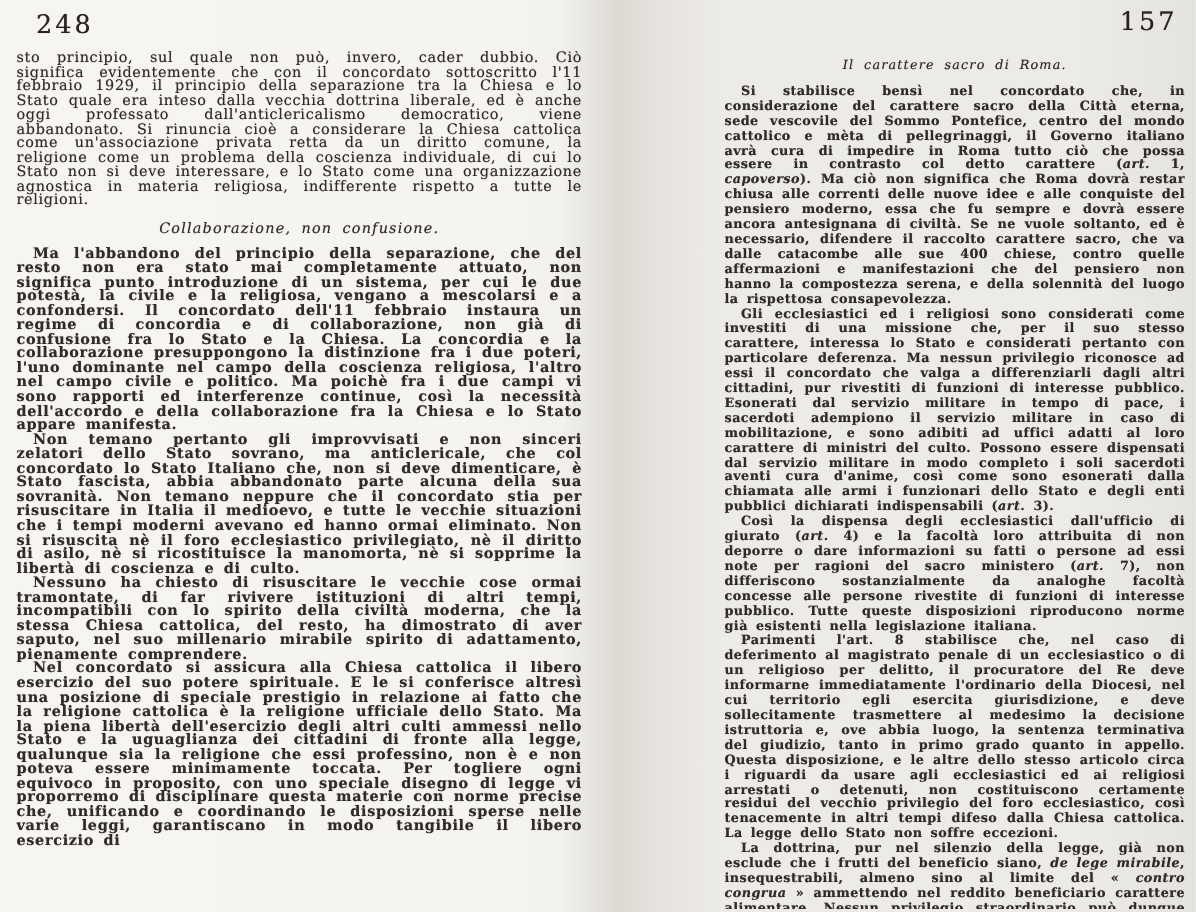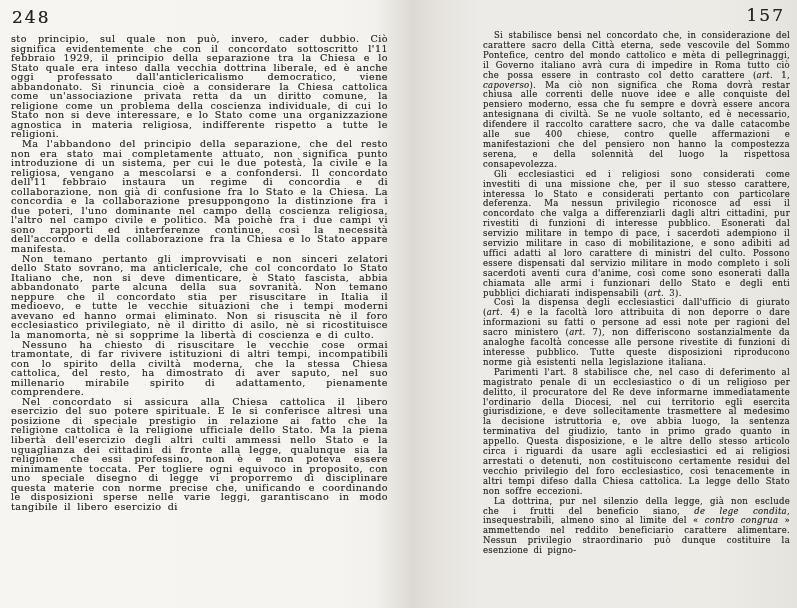--- a/index.html
+++ b/index.html
@@ -17,67 +17,69 @@
   }
   .page { position: absolute; top: 0; bottom: 0; }
   .page-left  { left: 0; width: 400px; }
   .page-right { left: 400px; right: 0; }
 
   .pagenum {
     position: absolute;
     color: #26231f; font-size: 17px; letter-spacing: 2px;
     text-shadow: 0 0 0.5px rgba(38,35,31,0.6);
   }
-  .page-left  .pagenum { left: 12px; top: 7px; }
+  .page-left  .pagenum { left: 24px; top: 7px; }
   .page-right .pagenum { right: 12px; top: 5px; }
 
   .content {
     position: absolute; overflow: hidden;
     color: #2f2b27; text-align: justify;
     text-shadow: 0 0 0.5px rgba(47,43,39,0.55);
   }
   .page-left .content {
     left: 11px; top: 34px; width: 377px; height: 572px;
     font-size: 9.6px; line-height: 9.55px;
     letter-spacing: 0.45px; word-spacing: 2.6px;
   }
   .page-right .content {
     left: 83px; top: 31px; width: 307px; height: 575px;
     font-size: 8.5px; line-height: 9.9px;
     letter-spacing: 0.3px; word-spacing: 2.2px;
   }
 
   .para { margin: 0; }
-  .para.indent { text-indent: 11px; }
+  .para.indent { text-indent: 11px; font-weight: bold; }
   .heading {
     text-align: center; font-style: italic;
     margin: 9px 0 7px; text-indent: 0;
     letter-spacing: 0.8px; word-spacing: 3px;
   }
 </style>
 </head>
 <body>
 
 <div class="scan">
 
   <div class="page page-left">
     <div class="pagenum">248</div>
     <div class="content">
         <div class="para">sto principio, sul quale non può, invero, cader dubbio. Ciò significa evidentemente che con il concordato sottoscritto l'11 febbraio 1929, il principio della separazione tra la Chiesa e lo Stato quale era inteso dalla vecchia dottrina liberale, ed è anche oggi professato dall'anticlericalismo democratico, viene abbandonato. Si rinuncia cioè a considerare la Chiesa cattolica come un'associazione privata retta da un diritto comune, la religione come un problema della coscienza individuale, di cui lo Stato non si deve interessare, e lo Stato come una organizzazione agnostica in materia religiosa, indifferente rispetto a tutte le religioni.</div>
+        <div class="heading">Collaborazione, non confusione.</div>
         <div class="para indent">Ma l'abbandono del principio della separazione, che del resto non era stato mai completamente attuato, non significa punto introduzione di un sistema, per cui le due potestà, la civile e la religiosa, vengano a mescolarsi e a confondersi. Il concordato dell'11 febbraio instaura un regime di concordia e di collaborazione, non già di confusione fra lo Stato e la Chiesa. La concordia e la collaborazione presuppongono la distinzione fra i due poteri, l'uno dominante nel campo della coscienza religiosa, l'altro nel campo civile e politico. Ma poichè fra i due campi vi sono rapporti ed interferenze continue, così la necessità dell'accordo e della collaborazione fra la Chiesa e lo Stato appare manifesta.</div>
         <div class="para indent">Non temano pertanto gli improvvisati e non sinceri zelatori dello Stato sovrano, ma anticlericale, che col concordato lo Stato Italiano che, non si deve dimenticare, è Stato fascista, abbia abbandonato parte alcuna della sua sovranità. Non temano neppure che il concordato stia per risuscitare in Italia il medioevo, e tutte le vecchie situazioni che i tempi moderni avevano ed hanno ormai eliminato. Non si risuscita nè il foro ecclesiastico privilegiato, nè il diritto di asilo, nè si ricostituisce la manomorta, nè si sopprime la libertà di coscienza e di culto.</div>
         <div class="para indent">Nessuno ha chiesto di risuscitare le vecchie cose ormai tramontate, di far rivivere istituzioni di altri tempi, incompatibili con lo spirito della civiltà moderna, che la stessa Chiesa cattolica, del resto, ha dimostrato di aver saputo, nel suo millenario mirabile spirito di adattamento, pienamente comprendere.</div>
         <div class="para indent">Nel concordato si assicura alla Chiesa cattolica il libero esercizio del suo potere spirituale. E le si conferisce altresì una posizione di speciale prestigio in relazione ai fatto che la religione cattolica è la religione ufficiale dello Stato. Ma la piena libertà dell'esercizio degli altri culti ammessi nello Stato e la uguaglianza dei cittadini di fronte alla legge, qualunque sia la religione che essi professino, non è e non poteva essere minimamente toccata. Per togliere ogni equivoco in proposito, con uno speciale disegno di legge vi proporremo di disciplinare questa materie con norme precise che, unificando e coordinando le disposizioni sperse nelle varie leggi, garantiscano in modo tangibile il libero esercizio di</div>
       </div>
   </div>
 
   <div class="page page-right">
     <div class="pagenum">157</div>
     <div class="content">
+        <div class="heading">Il carattere sacro di Roma.</div>
         <div class="para indent">Si stabilisce bensì nel concordato che, in considerazione del carattere sacro della Città eterna, sede vescovile del Sommo Pontefice, centro del mondo cattolico e mèta di pellegrinaggi, il Governo italiano avrà cura di impedire in Roma tutto ciò che possa essere in contrasto col detto carattere (<i>art.</i> 1, <i>capoverso</i>). Ma ciò non significa che Roma dovrà restar chiusa alle correnti delle nuove idee e alle conquiste del pensiero moderno, essa che fu sempre e dovrà essere ancora antesignana di civiltà. Se ne vuole soltanto, ed è necessario, difendere il raccolto carattere sacro, che va dalle catacombe alle sue 400 chiese, contro quelle affermazioni e manifestazioni che del pensiero non hanno la compostezza serena, e della solennità del luogo la rispettosa consapevolezza.</div>
         <div class="para indent">Gli ecclesiastici ed i religiosi sono considerati come investiti di una missione che, per il suo stesso carattere, interessa lo Stato e considerati pertanto con particolare deferenza. Ma nessun privilegio riconosce ad essi il concordato che valga a differenziarli dagli altri cittadini, pur rivestiti di funzioni di interesse pubblico. Esonerati dal servizio militare in tempo di pace, i sacerdoti adempiono il servizio militare in caso di mobilitazione, e sono adibiti ad uffici adatti al loro carattere di ministri del culto. Possono essere dispensati dal servizio militare in modo completo i soli sacerdoti aventi cura d'anime, così come sono esonerati dalla chiamata alle armi i funzionari dello Stato e degli enti pubblici dichiarati indispensabili (<i>art.</i> 3).</div>
         <div class="para indent">Così la dispensa degli ecclesiastici dall'ufficio di giurato (<i>art.</i> 4) e la facoltà loro attribuita di non deporre o dare informazioni su fatti o persone ad essi note per ragioni del sacro ministero (<i>art.</i> 7), non differiscono sostanzialmente da analoghe facoltà concesse alle persone rivestite di funzioni di interesse pubblico. Tutte queste disposizioni riproducono norme già esistenti nella legislazione italiana.</div>
         <div class="para indent">Parimenti l'art. 8 stabilisce che, nel caso di deferimento al magistrato penale di un ecclesiastico o di un religioso per delitto, il procuratore del Re deve informarne immediatamente l'ordinario della Diocesi, nel cui territorio egli esercita giurisdizione, e deve sollecitamente trasmettere al medesimo la decisione istruttoria e, ove abbia luogo, la sentenza terminativa del giudizio, tanto in primo grado quanto in appello. Questa disposizione, e le altre dello stesso articolo circa i riguardi da usare agli ecclesiastici ed ai religiosi arrestati o detenuti, non costituiscono certamente residui del vecchio privilegio del foro ecclesiastico, così tenacemente in altri tempi difeso dalla Chiesa cattolica. La legge dello Stato non soffre eccezioni.</div>
-        <div class="para indent">La dottrina, pur nel silenzio della legge, già non esclude che i frutti del beneficio siano, <i>de lege condita</i>, insequestrabili, almeno sino al limite del « <i>contro congrua</i> » ammettendo nel reddito beneficiario carattere alimentare. Nessun privilegio straordinario può dunque costituire la esenzione di pigno-</div>
+        <div class="para indent">La dottrina, pur nel silenzio della legge, già non esclude che i frutti del beneficio siano, <i>de lege mirabile</i>, insequestrabili, almeno sino al limite del « <i>contro congrua</i> » ammettendo nel reddito beneficiario carattere alimentare. Nessun privilegio straordinario può dunque costituire la esenzione di pigno-</div>
       </div>
   </div>
 
 </div>
 
 </body></html>

